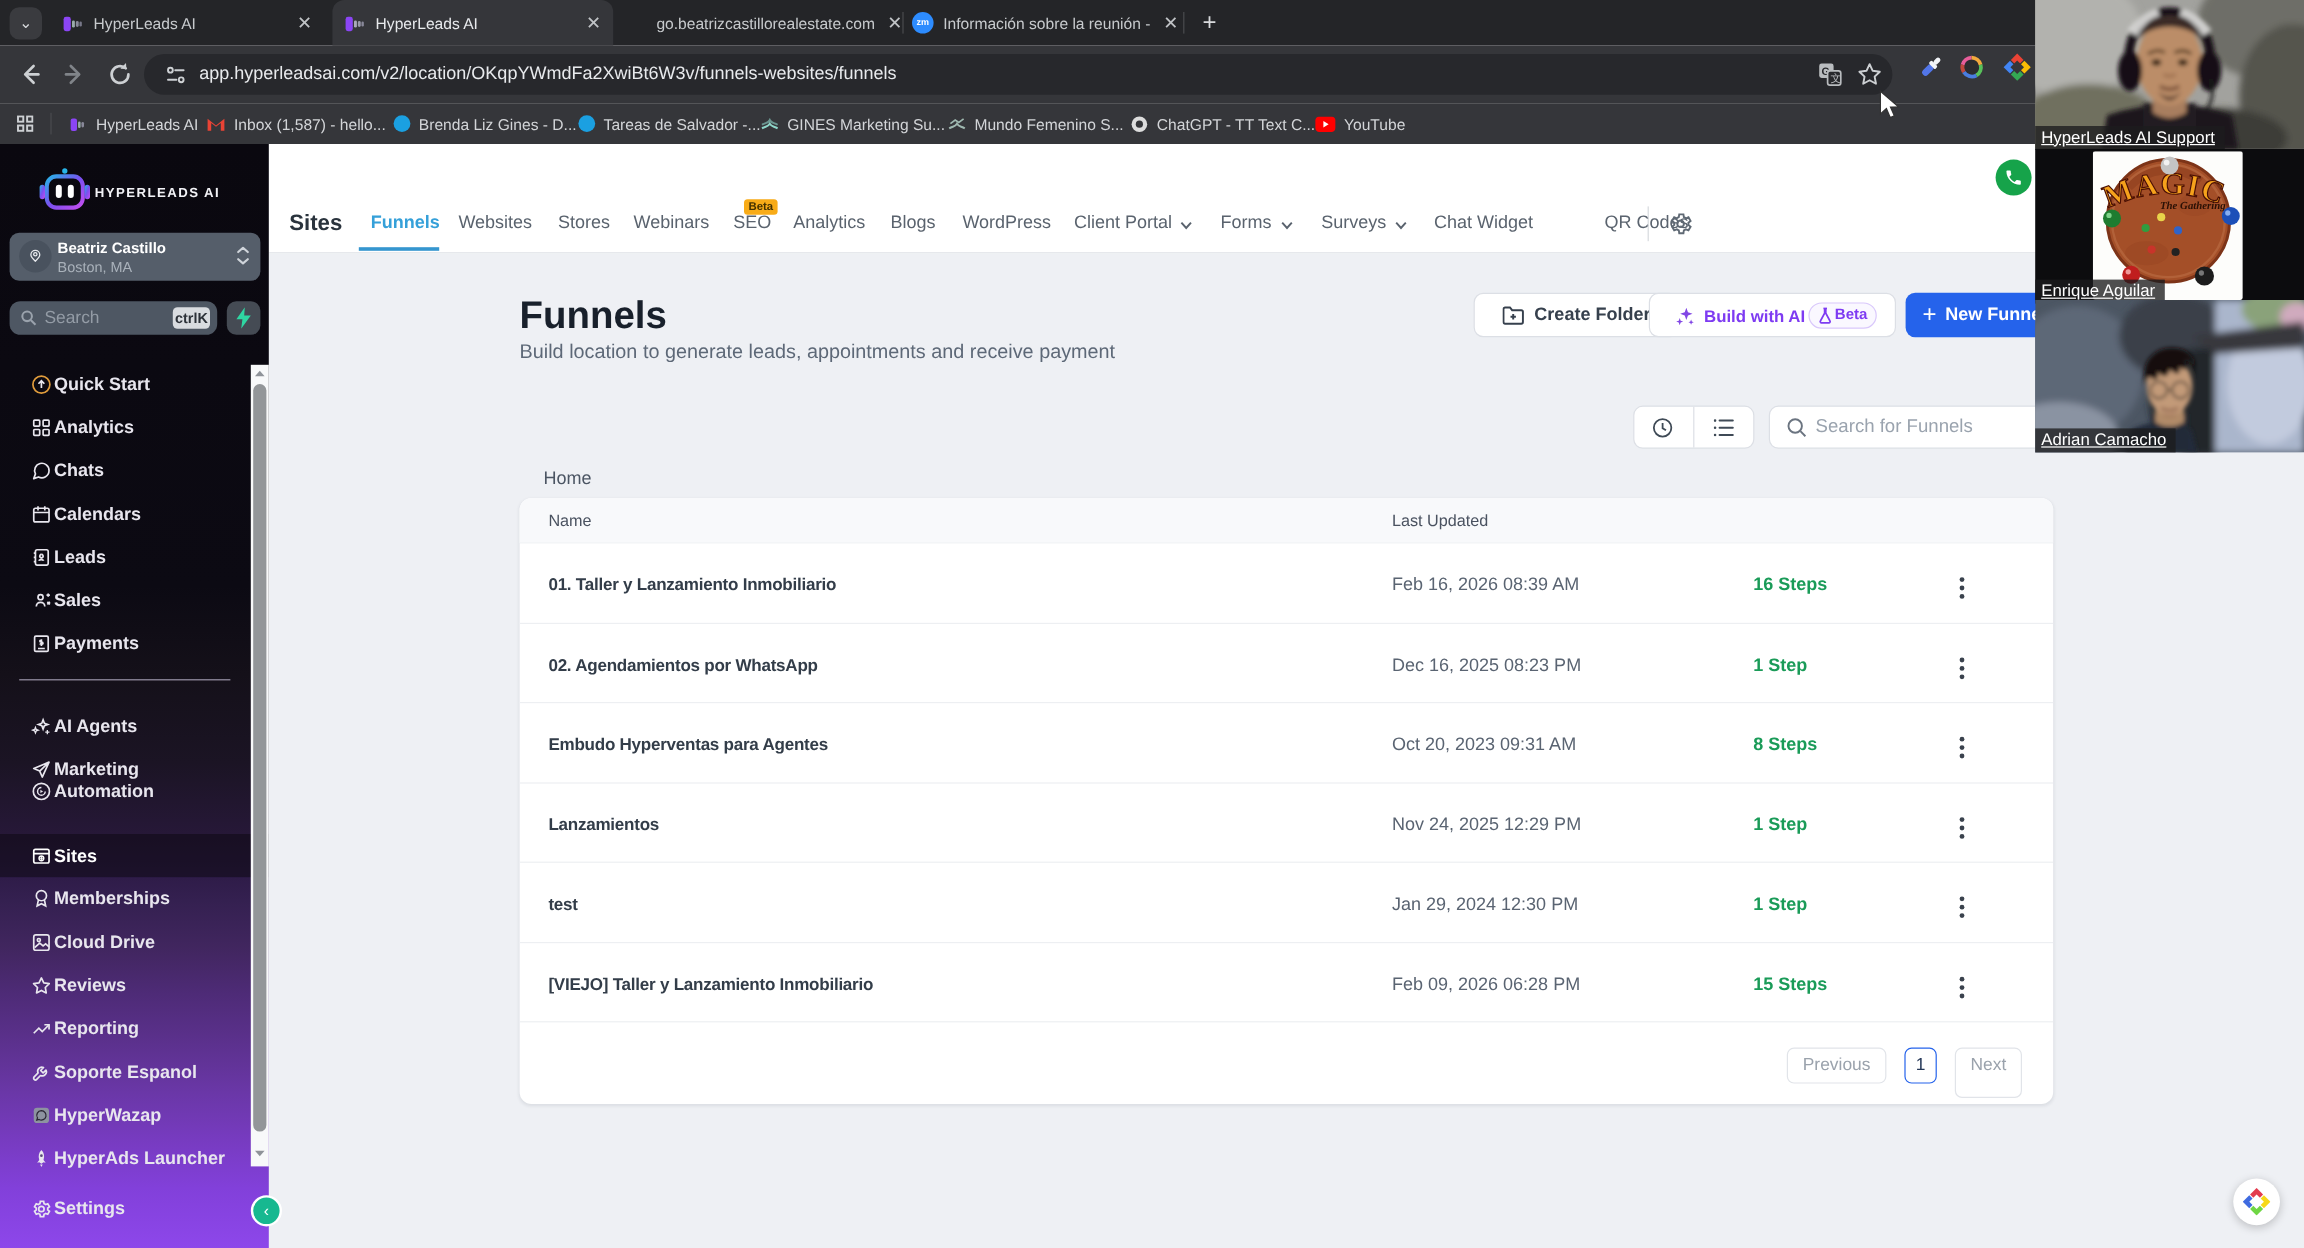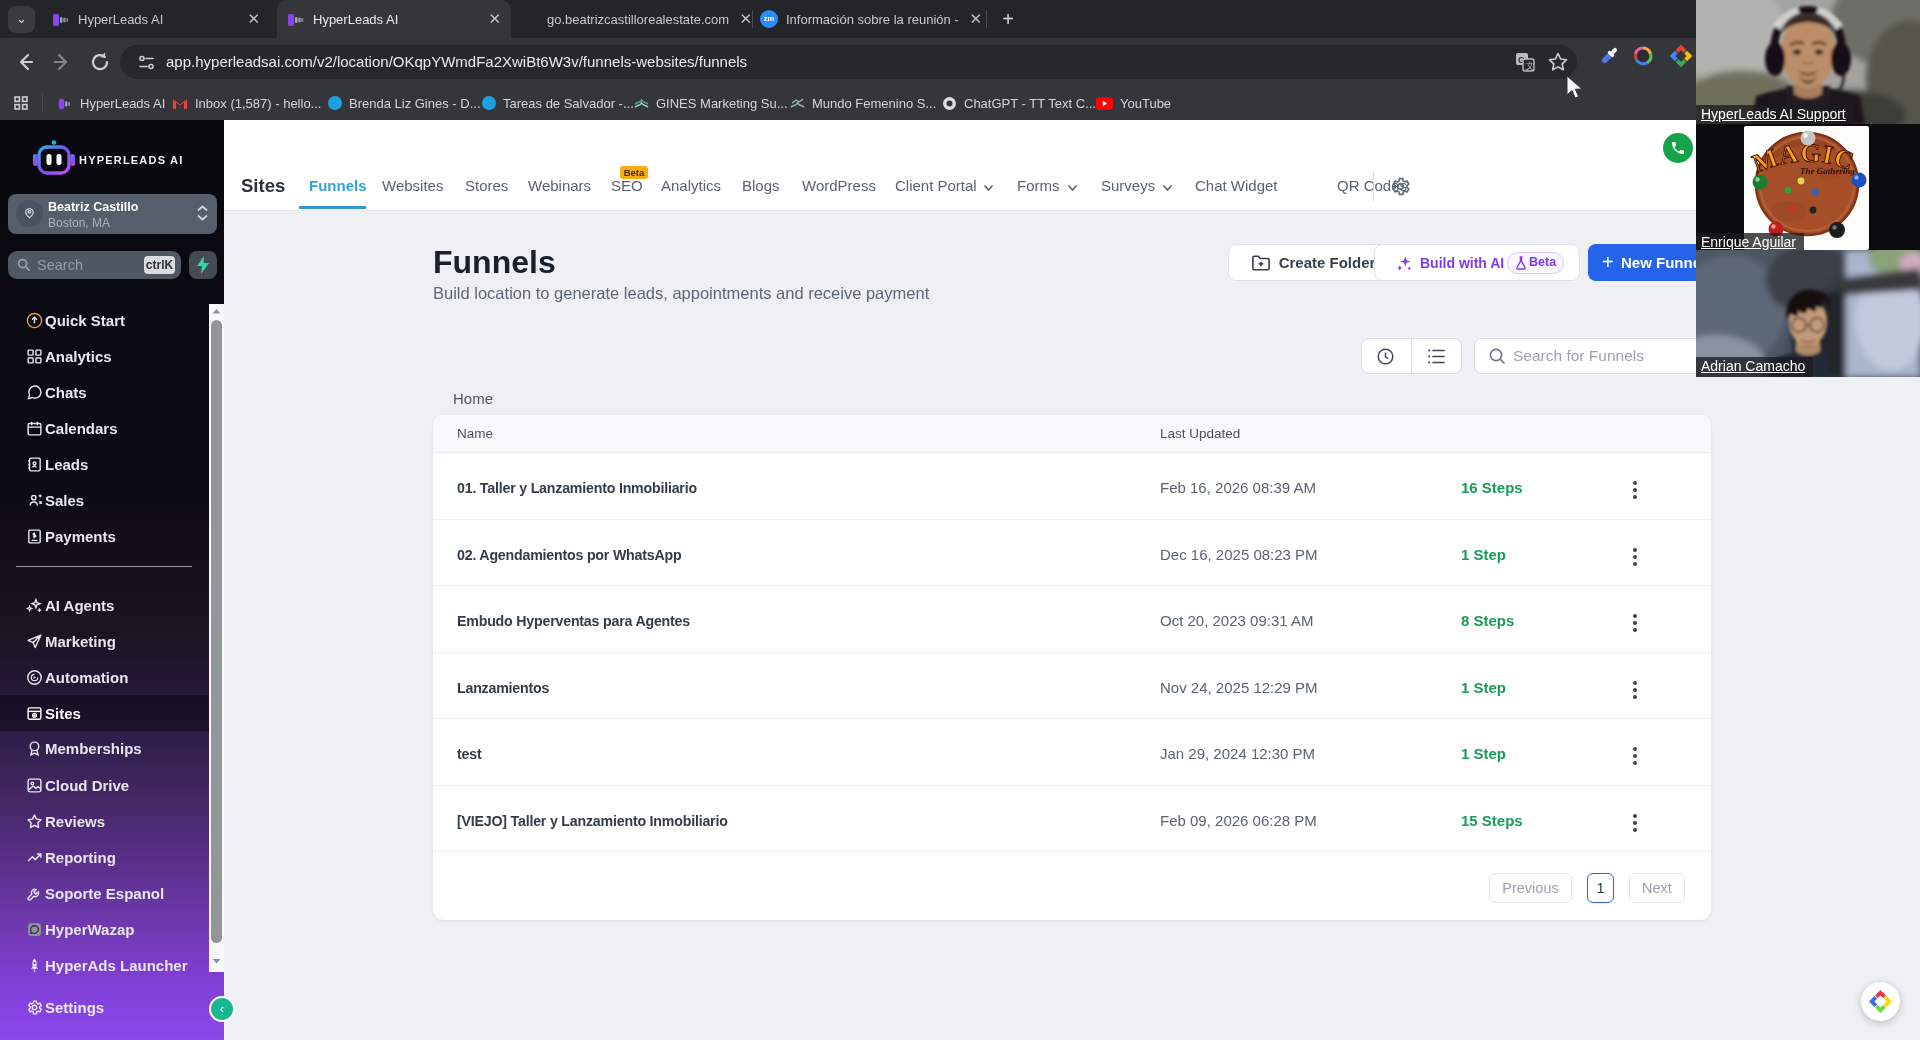--- a/index.html
+++ b/index.html
@@ -309,21 +309,21 @@
         <s></s>
       </div>
     <div class="row" style="top:370.5px;">
         <b>[VIEJO] Taller y Lanzamiento Inmobiliario</b>
         <i>Feb 09, 2026 06:28 PM</i>
         <u>15 Steps</u>
         <s></s>
       </div>
     <div class="abs" style="left:1056px;top:458px;width:83px;height:30px;border:1px solid #e1e4e9;border-radius:6px;color:#9aa2ac;font-size:14.5px;text-align:center;line-height:28px;">Previous</div>
     <div class="abs" style="left:1154px;top:458px;width:27px;height:30px;border:1px solid #2563eb;border-radius:6px;color:#253858;font-size:14.5px;text-align:center;line-height:28px;">1</div>
-    <div class="abs" style="left:1196px;top:458px;width:56px;height:30px;border:1px solid #e1e4e9;border-radius:6px;color:#9aa2ac;font-size:14.5px;text-align:center;line-height:28px;">Next</div>
+    <div class="abs" style="left:1196px;top:458px;width:56px;height:42px;border:1px solid #e1e4e9;border-radius:6px;color:#9aa2ac;font-size:14.5px;text-align:center;line-height:28px;">Next</div>
   </div>
   <div class="abs" style="left:1861px;top:862px;width:39px;height:39px;border-radius:50%;background:#fff;box-shadow:0 2px 8px rgba(0,0,0,.22);"></div>
   <svg class="abs" style="left:1869px;top:870px;" width="23" height="23" viewBox="0 0 24 24">
       <g transform="rotate(45 12 12)">
         <rect x="3.5" y="3.5" width="8" height="8" fill="#e33b4e"></rect>
         <rect x="12.5" y="3.5" width="8" height="8" fill="#f6d817"></rect>
         <rect x="12.5" y="12.5" width="8" height="8" fill="#6fd644"></rect>
         <rect x="3.5" y="12.5" width="8" height="8" fill="#3f6be0"></rect>
         <rect x="7.5" y="7.5" width="9" height="9" fill="#fff"></rect>
       </g>
@@ -433,21 +433,21 @@
           <path d="M19 16 v5 M16.5 18.5 h5" stroke-width="1.6"></path>
         </svg>
         <span>AI Agents</span>
       </div>
     <div class="snav" style="top:503px;">
         <svg viewBox="0 0 24 24" fill="none" stroke="#e8e6ee" stroke-width="2">
           <path d="M21 3 L3 10.5 L10 13.5 L13 20.5 L21 3 Z M10 13.5 L21 3" stroke-linejoin="round"></path>
         </svg>
         <span>Marketing</span>
       </div>
-    <div class="snav" style="top:539px;">
+    <div class="snav" style="top:521px;">
         <svg viewBox="0 0 24 24" fill="none" stroke="#e8e6ee" stroke-width="2">
           <circle cx="12" cy="12" r="9.5"></circle>
           <path d="M12 7.5 a4.5 4.5 0 1 0 4.5 4.5" stroke-width="1.7"></path>
           <path d="M10.8 10 L14 12 L10.8 14 Z" fill="#e8e6ee" stroke="none"></path>
         </svg>
         <span>Automation</span>
       </div>
     <div class="abs" style="left:0;top:575px;width:224px;height:36px;background:rgba(12,10,18,.55);"></div>
     <div class="snav" style="top:575px;color:#fff;">
         <svg viewBox="0 0 24 24" fill="none" stroke="#fff" stroke-width="2">

